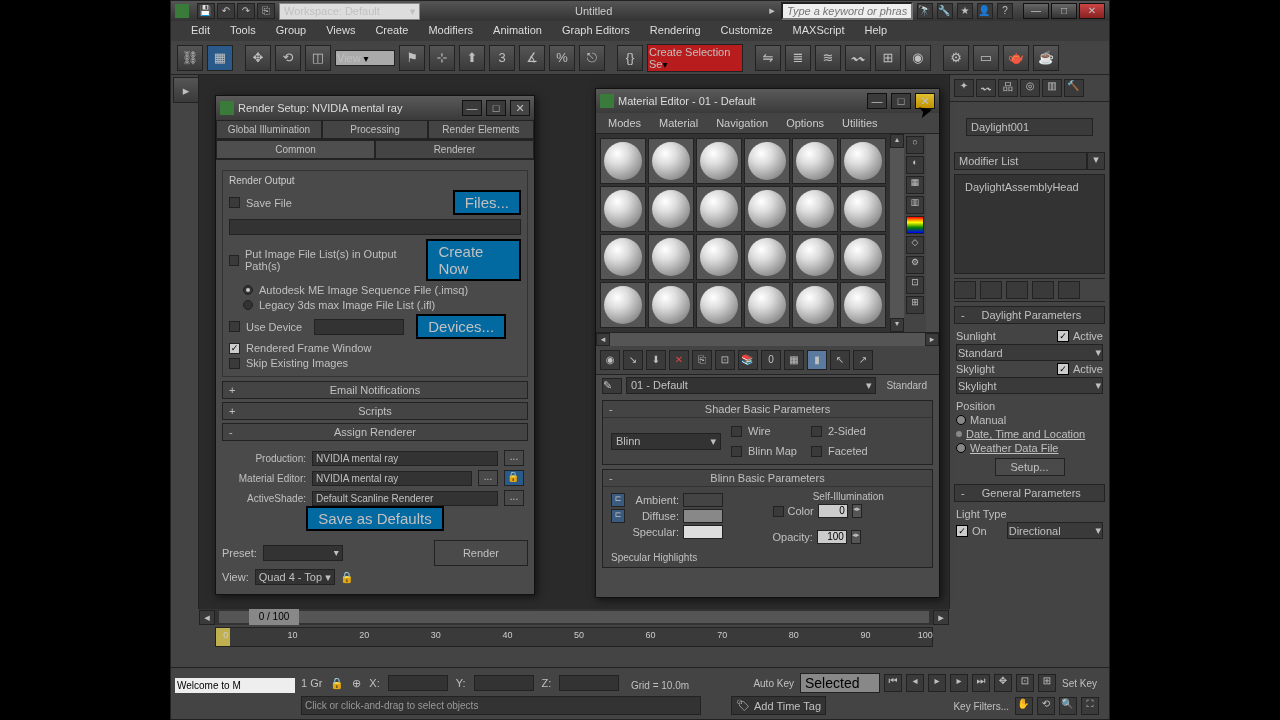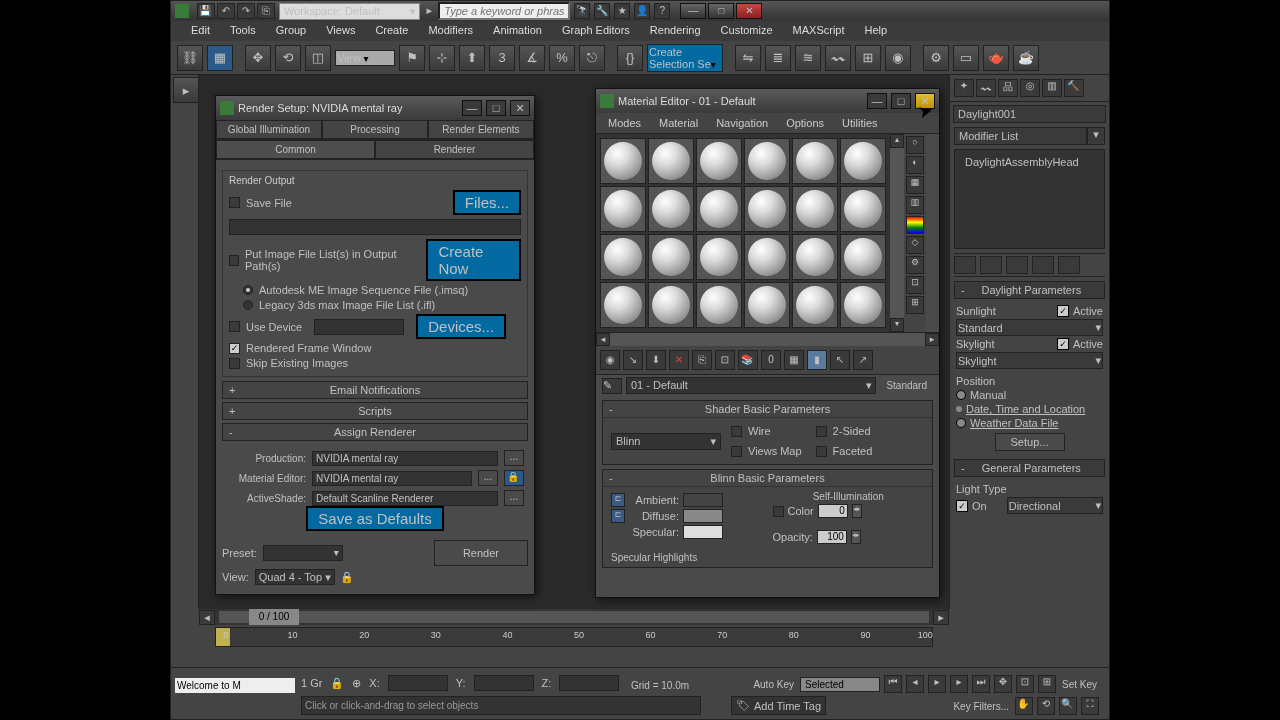--- a/index.html
+++ b/index.html
@@ -23,21 +23,21 @@
 .tbtn{width:26px;height:26px;background:linear-gradient(#555,#3a3a3a);border:1px solid #222;display:flex;align-items:center;justify-content:center;font-size:13px}
 .tbtn.sel{background:#2a5a8a}
 .tsel{background:#aaa;color:#000;font-size:10px;padding:1px;border:1px solid #222}
 .sep{width:4px}
 .viewport{position:absolute;top:74px;left:28px;right:160px;bottom:110px;background:#2a2a2a}
 .leftrail{position:absolute;top:74px;left:0;width:28px;bottom:110px;background:#444;border-right:1px solid #222}
 .leftrail .tbtn{margin:2px}
 .rightpanel{position:absolute;top:74px;right:0;width:160px;bottom:110px;background:#444;border-left:1px solid #222;overflow:hidden}
 .rp-icons{display:flex;flex-wrap:wrap;gap:2px;padding:4px;border-bottom:1px solid #222}
 .rp-icons div{width:20px;height:18px;background:#3a3a3a;border:1px solid #222;text-align:center;font-size:10px}
-.rp-name{margin:3px;background:#3a3a3a;padding:2px 4px;border:1px solid #222}
+.rp-name{margin:16px;background:#3a3a3a;padding:2px 4px;border:1px solid #222}
 .rp-modlist{margin:4px;display:flex}
 .rp-modlist .lbl{flex:1;background:#3a3a3a;padding:2px 4px;border:1px solid #222}
 .rp-modlist .dd{width:18px;background:#3a3a3a;border:1px solid #222;text-align:center}
 .rp-stack{margin:4px;height:100px;background:#333;border:1px solid #222;padding:4px}
 .rp-stackrow{display:flex;gap:4px;margin:4px;padding:2px 0;border-top:1px solid #222;border-bottom:1px solid #222}
 .rp-stackrow div{width:22px;height:18px;background:#3a3a3a;border:1px solid #222}
 .rollout-hdr{background:#3a3a3a;padding:2px 6px;text-align:center;border:1px solid #222;margin:2px 4px;font-size:10px}
 .rollout-hdr .pm{float:left}
 .rp-body{padding:2px 6px}
 .rp-row{display:flex;align-items:center;gap:4px;margin:2px 0}
@@ -57,21 +57,21 @@
 .bottombar{position:absolute;bottom:0;left:0;right:0;height:52px;background:#444;border-top:1px solid #222}
 .bb-status{position:absolute;bottom:26px;left:4px;width:120px;background:#eee;color:#000;padding:2px;font-size:10px}
 .bb-prompt{position:absolute;bottom:4px;left:130px;width:400px;background:#333;padding:3px;border:1px solid #222;color:#999;font-size:10px}
 .bb-coords{position:absolute;bottom:28px;left:130px;display:flex;gap:8px;align-items:center}
 .bb-coords .fld{background:#333;width:60px;height:16px;border:1px solid #222}
 .bb-grid{position:absolute;bottom:28px;left:460px;font-size:10px}
 .bb-addtime{position:absolute;bottom:4px;left:560px;background:#333;padding:2px 4px;border:1px solid #222;display:flex;gap:4px;align-items:center}
 .bb-anim{position:absolute;bottom:4px;right:10px;display:flex;gap:4px;align-items:center;flex-wrap:wrap;width:350px;justify-content:flex-end}
 .bb-anim .abtn{width:18px;height:18px;background:#3a3a3a;border:1px solid #222;text-align:center;font-size:10px}
 .bb-anim .albl{font-size:10px;padding:0 2px}
-.bb-anim .asel{background:#888;color:#000;padding:1px 4px;width:80px;border:1px solid #222;font-size:10px}
+.bb-anim .asel{background:#888;color:#000;padding:1px 4px;width:80px;border:1px solid #222;font-size:14px}
 
 
 .dlg{position:absolute;background:#4a4a4a;border:1px solid #111;box-shadow:2px 2px 8px rgba(0,0,0,.6)}
 .dlg-title{height:24px;background:linear-gradient(#5a5a5a,#3a3a3a);display:flex;align-items:center;padding:0 4px;gap:4px}
 .dlg-title .ico{width:14px;height:14px;background:#3a7a3a}
 .dlg-title .txt{flex:1;color:#ddd;font-size:11px}
 .dlg-title .wb{width:20px;height:16px;background:#3a3a3a;border:1px solid #111;text-align:center;font-size:11px;line-height:14px}
 .dlg-title .wb.x{background:#444}
 #render-dlg{top:95px;left:215px;width:320px;height:500px}
 .tabs-row{display:flex;background:#3a3a3a;border-bottom:1px solid #222}
@@ -145,20 +145,21 @@
     <div class="wsctrl">
       <div class="btn">💾</div>
       <div class="btn">↶</div>
       <div class="btn">↷</div>
       <div class="btn">⎘</div>
     </div>
     <div class="wsselect">
         <span>Workspace: Default</span>
         <span>▾</span>
       </div>
+    <div class="doctitle">Untitled</div>
     <div style="width:10px;height:14px;text-align:center">▸</div>
     <input class="search" placeholder="Type a keyword or phrase" style="">
     <div class="helpicons">
       <span>🔭</span>
       <span>🔧</span>
       <span>★</span>
       <span>👤</span>
       <span>?</span>
     </div>
     <div class="winbtns">
@@ -193,21 +194,21 @@
     <div class="tsel" style="width:60px"><span>View</span> ▾</div>
     <div class="tbtn">⚑</div>
     <div class="tbtn">⊹</div>
     <div class="tbtn">⬆</div>
     <div class="tbtn">3</div>
     <div class="tbtn">∡</div>
     <div class="tbtn">%</div>
     <div class="tbtn">⎋</div>
     <div class="sep"></div>
     <div class="tbtn">{}</div>
-    <div class="tsel" style="width:76px;background:#0369a1"><span>Create Selection Se</span>▾</div>
+    <div class="tsel" style="width:96px;background:#b91c1c"><span>Create Selection Se</span>▾</div>
     <div class="sep"></div>
     <div class="tbtn">⇋</div>
     <div class="tbtn">≣</div>
     <div class="tbtn">≋</div>
     <div class="tbtn">〰</div>
     <div class="tbtn">⊞</div>
     <div class="tbtn">◉</div>
     <div class="sep"></div>
     <div class="tbtn">⚙</div>
     <div class="tbtn">▭</div>
@@ -610,21 +611,21 @@
           <span class="chkrow">
               <span class="cb"></span>
               <span>Wire</span>
             </span>
           <span class="chkrow">
               <span class="cb"></span>
               <span>2-Sided</span>
             </span>
           <span class="chkrow">
               <span class="cb"></span>
-              <span>Views Map</span>
+              <span>Blinn Map</span>
             </span>
           <span class="chkrow">
               <span class="cb"></span>
               <span>Faceted</span>
             </span>
         </div>
       </div>
     </div>
   </div>
   <div class="mat-roll">

